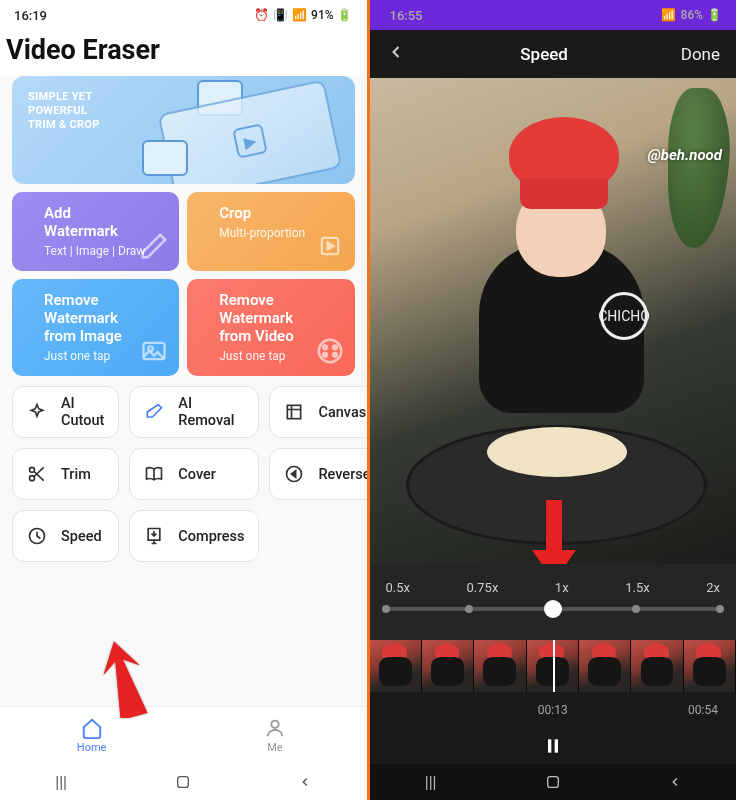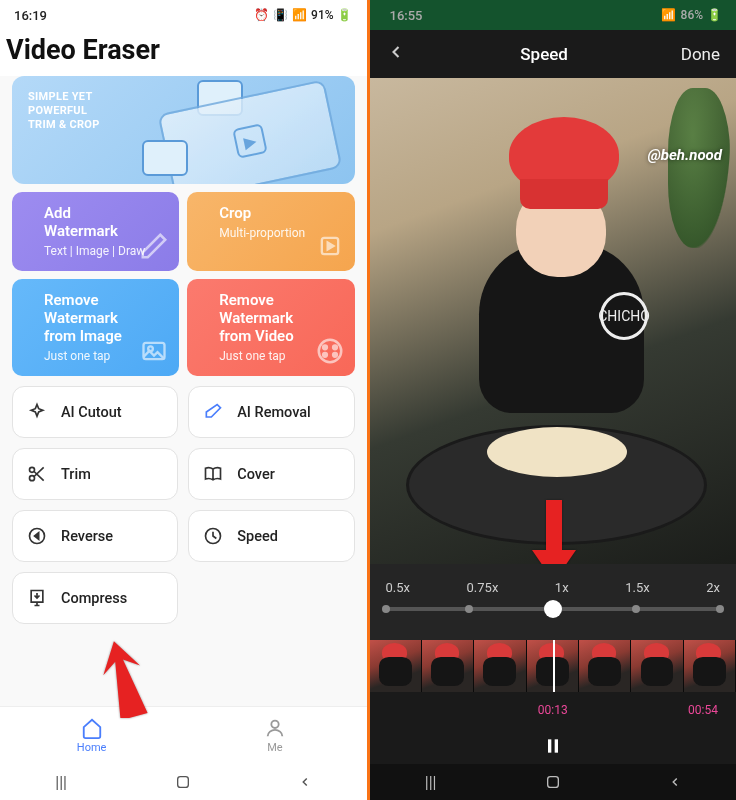--- a/index.html
+++ b/index.html
@@ -4,21 +4,21 @@
 <style>
 * { margin: 0; padding: 0; box-sizing: border-box; font-family: -apple-system, BlinkMacSystemFont, "Segoe UI", Roboto, sans-serif; }
 body { display: flex; width: 736px; height: 800px; background: #fff; }
 .phone { flex: 1; height: 100%; display: flex; flex-direction: column; position: relative; overflow: hidden; }
 .phone-left { background: #f9f9f9; border-right: 3px solid #f97316; }
 .phone-right { background: #1a1a1a; color: #fff; }
 
 
 .status-bar { height: 30px; display: flex; align-items: center; justify-content: space-between; padding: 0 14px; font-size: 13px; font-weight: 500; }
 .phone-left .status-bar { color: #222; background: #fff; }
-.phone-right .status-bar { color: #aaa; background: #14532d; padding-left: 20px; }
+.phone-right .status-bar { color: #aaa; background: #6d28d9; padding-left: 20px; }
 .status-icons { display: flex; gap: 4px; align-items: center; font-size: 12px; }
 
 
 .title-bar { padding: 4px 6px 10px; background: #fff; }
 .app-title { font-size: 27px; font-weight: 700; color: #111; }
 
 
 .hero { margin: 0 12px 8px; height: 108px; background: linear-gradient(135deg, #b4d9f8 0%, #8dc4f0 100%); border-radius: 12px; padding: 14px 16px; position: relative; overflow: hidden; }
 .hero-text { font-size: 11px; font-weight: 700; color: #fff; line-height: 1.25; letter-spacing: .3px; }
 .hero-shape { position: absolute; right: 20px; top: 20px; width: 170px; height: 90px; background: linear-gradient(160deg, #e8f3fc, #c5e1f7); border: 2px solid #6fa8dc; border-radius: 10px; transform: rotate(-12deg); display: flex; align-items: center; justify-content: center; opacity: .8; }
@@ -32,21 +32,21 @@
 .feat-card { border-radius: 10px; padding: 12px 32px; color: #fff; position: relative; min-height: 76px; }
 .feat-card h3 { font-size: 15px; font-weight: 600; margin-bottom: 4px; }
 .feat-card p { font-size: 12px; opacity: .9; line-height: 1.25; }
 .feat-icon { position: absolute; right: 10px; bottom: 10px; width: 30px; height: 30px; display: flex; align-items: center; justify-content: center; opacity: .6; }
 .c-purple { background: linear-gradient(135deg, #9d8cf0, #8b7ce8); }
 .c-orange { background: linear-gradient(135deg, #f8b66a, #f5a54e); }
 .c-blue   { background: linear-gradient(135deg, #66b9fa, #4da9f5); }
 .c-red    { background: linear-gradient(135deg, #fb7a6e, #f86858); }
 
 
-.tool-grid { display: grid; grid-template-columns: 1fr 1fr; gap: 10px; padding: 0 12px 12px; }
+.tool-grid { display: grid; grid-template-columns: 1fr 1fr 1fr; gap: 10px; padding: 0 12px 12px; }
 .tool-btn { background: #fff; border: 1.5px solid #e3e3e3; border-radius: 12px; height: 52px; display: flex; align-items: center; padding: 0 14px; gap: 14px; font-size: 14.5px; color: #222; font-weight: 500; }
 .tool-ic { width: 20px; height: 20px; display: flex; align-items: center; justify-content: center; color: #333; }
 
 
 .arrow { position: absolute; width: 40px; height: 70px; z-index: 10; pointer-events: none; }
 .arrow svg { filter: drop-shadow(0 0 1px rgba(0,0,0,.4)); }
 
 
 .bottom-nav { height: 58px; background: #fff; display: flex; border-top: 1px solid #eee; }
 .nav-item { flex: 1; display: flex; flex-direction: column; align-items: center; justify-content: center; gap: 2px; font-size: 11px; color: #999; }
@@ -85,21 +85,21 @@
 .speed-handle { position: absolute; width: 18px; height: 18px; background: #fff; border-radius: 50%; top: -7px; transform: translateX(-50%); left: 50%; }
 
 
 .timeline { height: 52px; background: #1a1a1a; display: flex; overflow: hidden; position: relative; }
 .frame { flex: 1; background: linear-gradient(160deg, #c05048 0%, #8a3a32 40%, #2a2624 70%); border-right: 1px solid #0a0a0a; position: relative; }
 .frame::before { content: ""; position: absolute; top: 3px; left: 25%; width: 48%; height: 36%; background: #d83a3a; border-radius: 50% 50% 40% 40%; }
 .frame::after { content: ""; position: absolute; top: 32%; left: 18%; width: 64%; height: 56%; background: #151515; border-radius: 30%; }
 .playhead { position: absolute; left: 50%; top: 0; bottom: 0; width: 2px; background: #fff; }
 
 
-.time-row { height: 36px; display: flex; align-items: center; justify-content: center; background: #1a1a1a; font-size: 12px; color: #ec4899; position: relative; }
+.time-row { height: 36px; display: flex; align-items: center; justify-content: center; background: #1a1a1a; font-size: 12px; color: #a3a3a3; position: relative; }
 .time-left { position: absolute; left: 50%; transform: translateX(-50%); }
 .time-right { position: absolute; right: 18px; }
 
 
 .play-row { height: 36px; display: flex; align-items: center; justify-content: center; background: #1a1a1a; }
 .pause-btn { width: 26px; height: 26px; display: flex; align-items: center; justify-content: center; color: #fff; }
 
 </style>
 </head>
 <body>
@@ -193,20 +193,29 @@
         <span class="tool-ic" style="color:#4a7efc">
           <svg width="20" height="20" viewBox="0 0 24 24" fill="none" stroke="currentColor" stroke-width="2">
             <path d="M17 3l4 4-11 11H4v-6L17 3z"></path>
           </svg>
         </span>
         <span>AI Removal</span>
       </div>
     <div class="tool-btn">
         <span class="tool-ic">
           <svg width="20" height="20" viewBox="0 0 24 24" fill="none" stroke="currentColor" stroke-width="2">
+            <rect x="4" y="4" width="16" height="16"></rect>
+            <path d="M4 9h16M9 4v16"></path>
+          </svg>
+        </span>
+        <span>Canvas</span>
+      </div>
+    <div class="tool-btn">
+        <span class="tool-ic">
+          <svg width="20" height="20" viewBox="0 0 24 24" fill="none" stroke="currentColor" stroke-width="2">
             <circle cx="6" cy="7" r="3"></circle>
             <circle cx="6" cy="17" r="3"></circle>
             <path d="M8.5 9L20 20M8.5 15L20 4"></path>
           </svg>
         </span>
         <span>Trim</span>
       </div>
     <div class="tool-btn">
         <span class="tool-ic">
           <svg width="20" height="20" viewBox="0 0 24 24" fill="none" stroke="currentColor" stroke-width="2">

